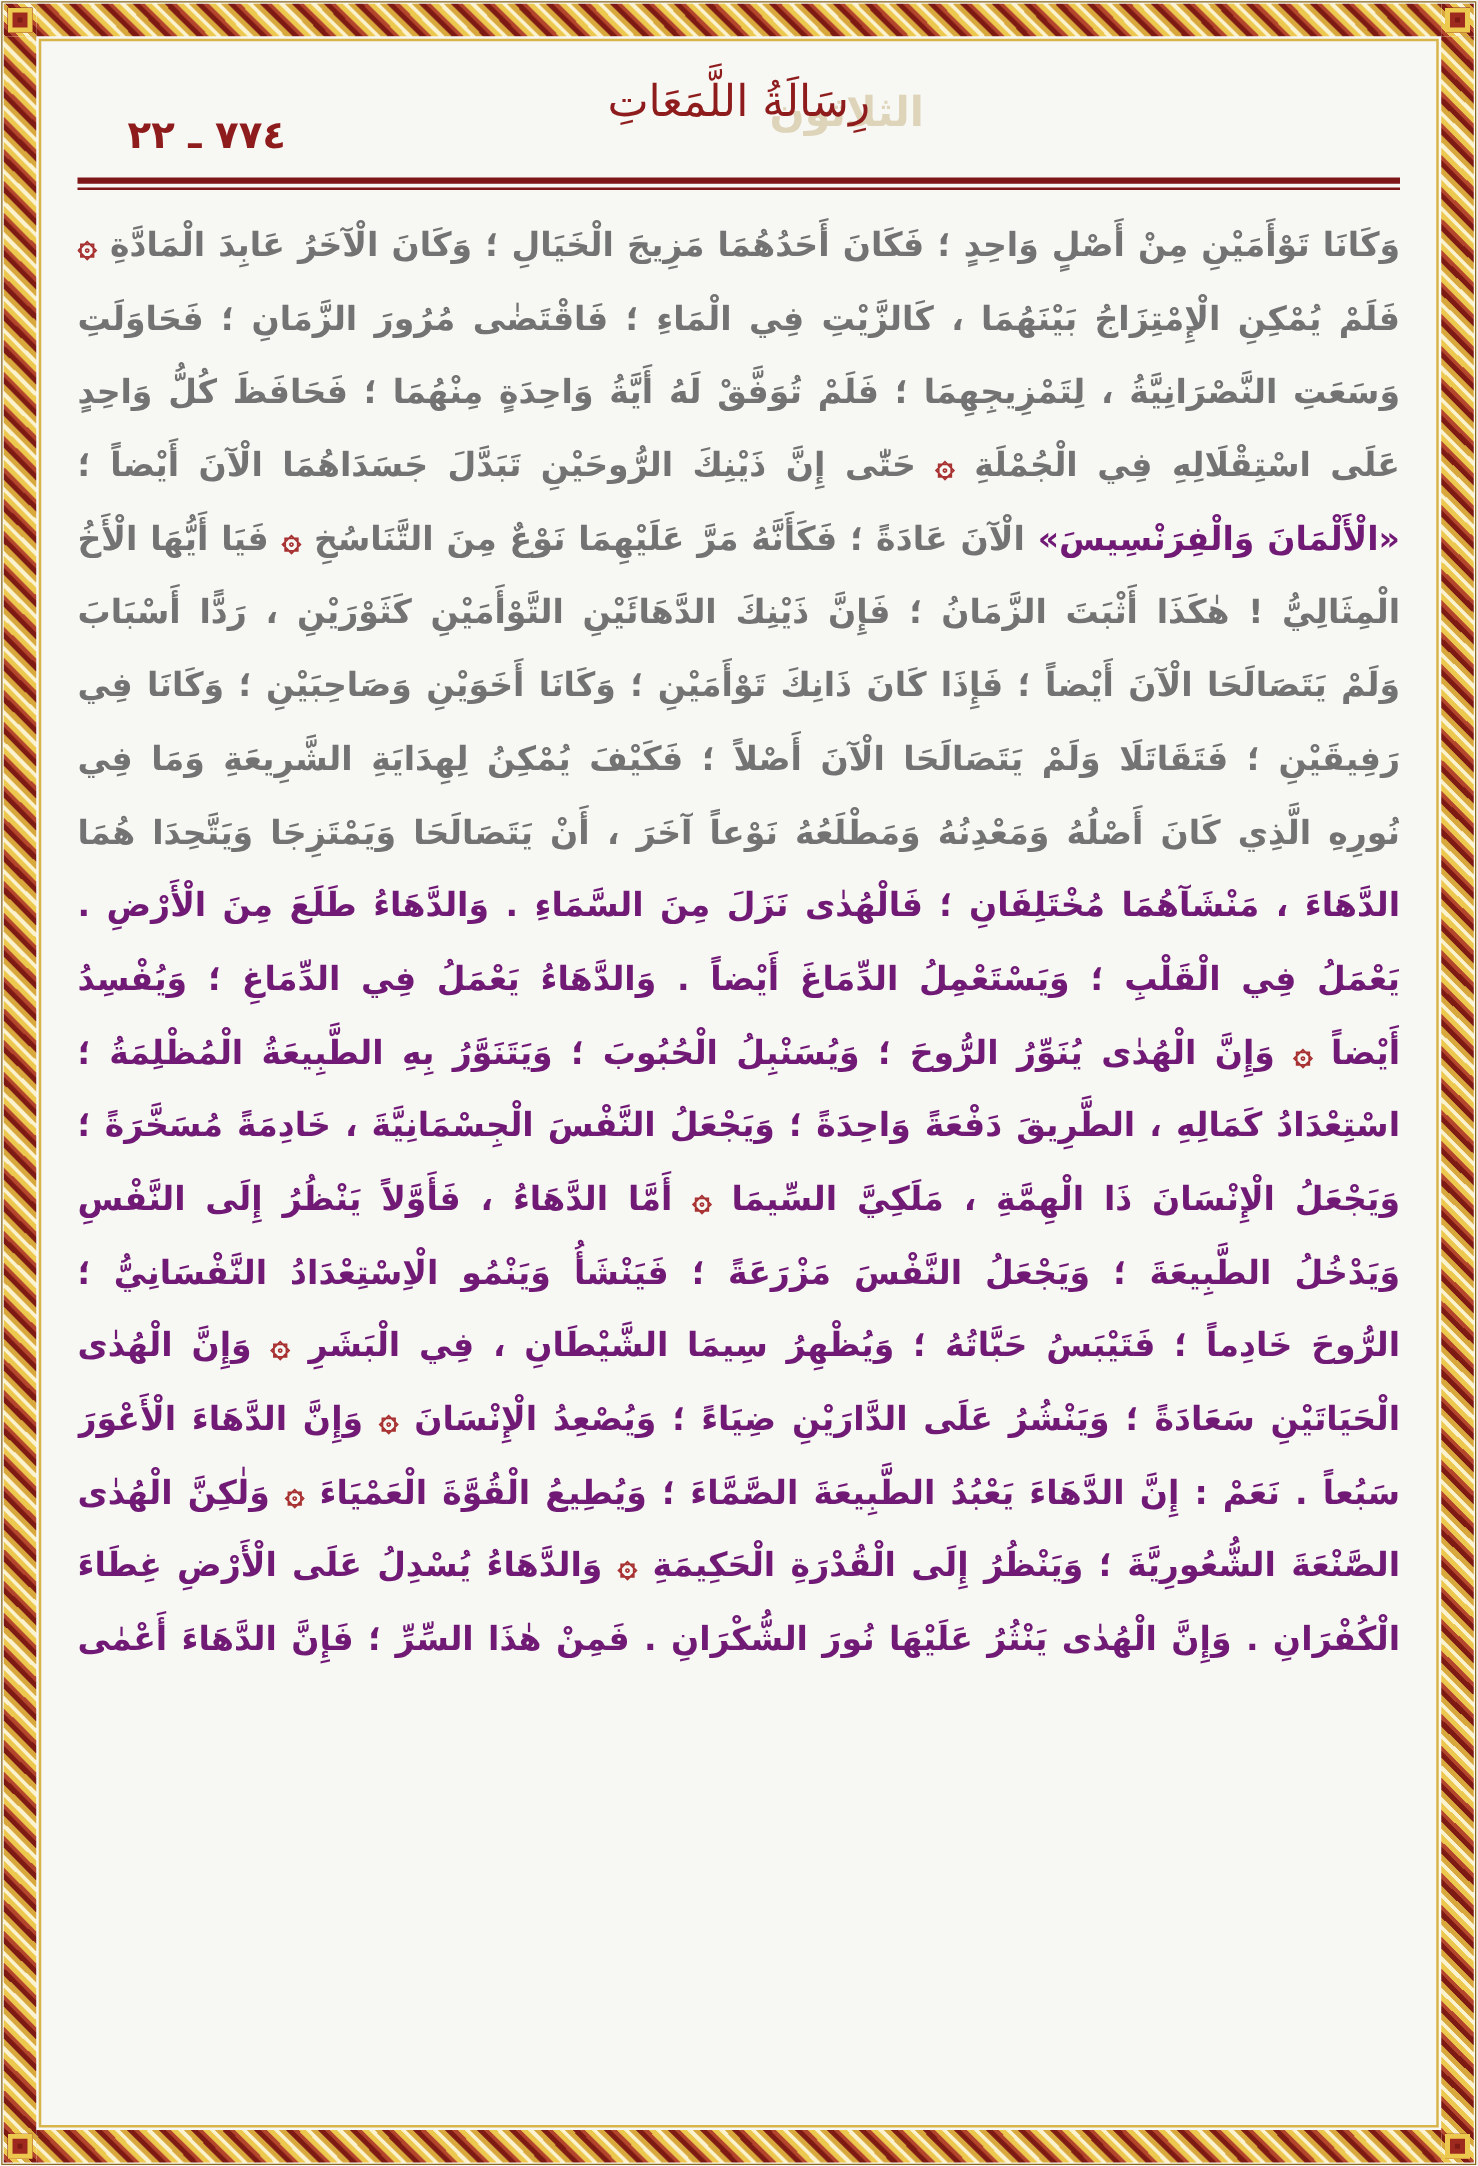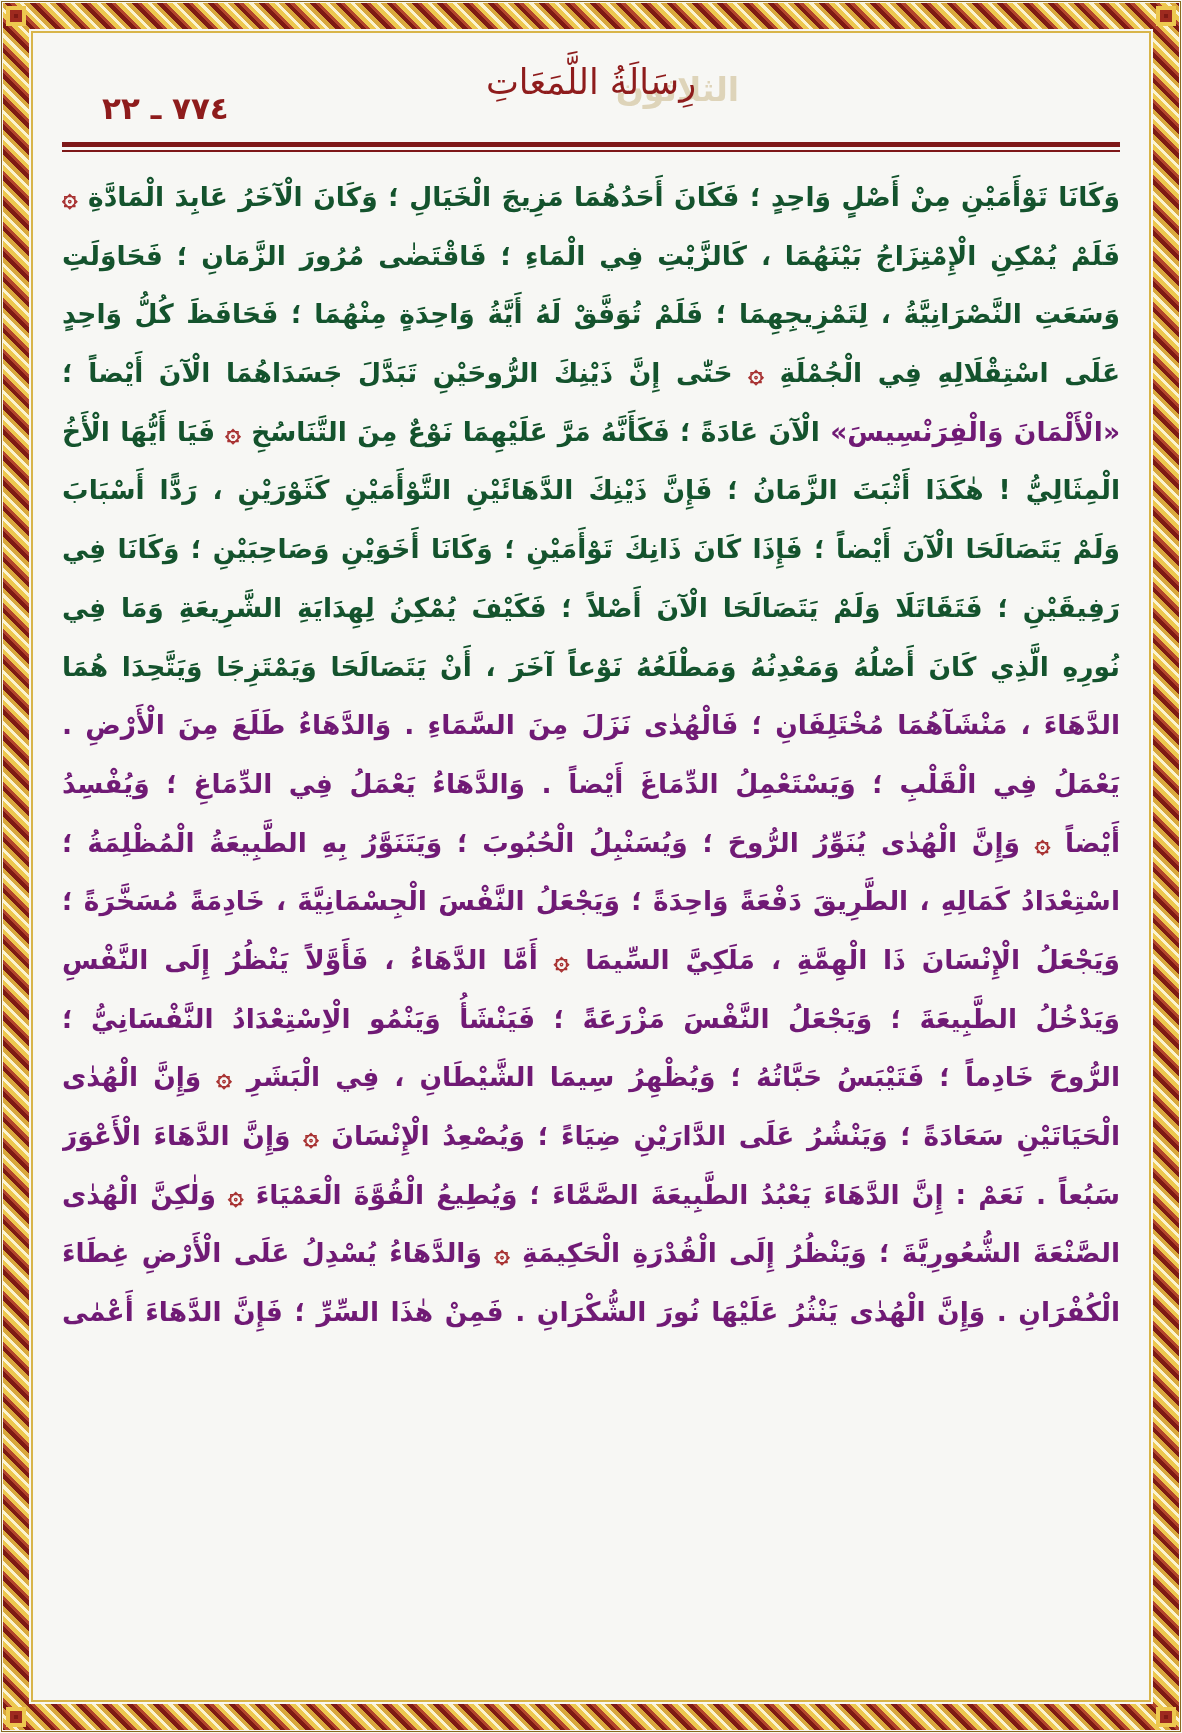--- a/index.html
+++ b/index.html
@@ -66,21 +66,21 @@
   }
   .body-text{margin-top:16px;}
   .line{
     text-align:justify;
     text-align-last:justify;
     height:58.7px;line-height:58.7px;
     font-size:26.5px;font-weight:bold;
     overflow:hidden;
     word-spacing:1px;
   }
-  .seg-dark{color:#14532d;}
+  .seg-dark{color:#737373;}
   .seg-red{color:#701a75;}
   .seg-rosette{color:#a83232;}
 </style>
 </head>
 <body>
 
 <div class="page">
 
   <div class="frame-edge-outer"></div>
   <div class="frame-braid"></div>

